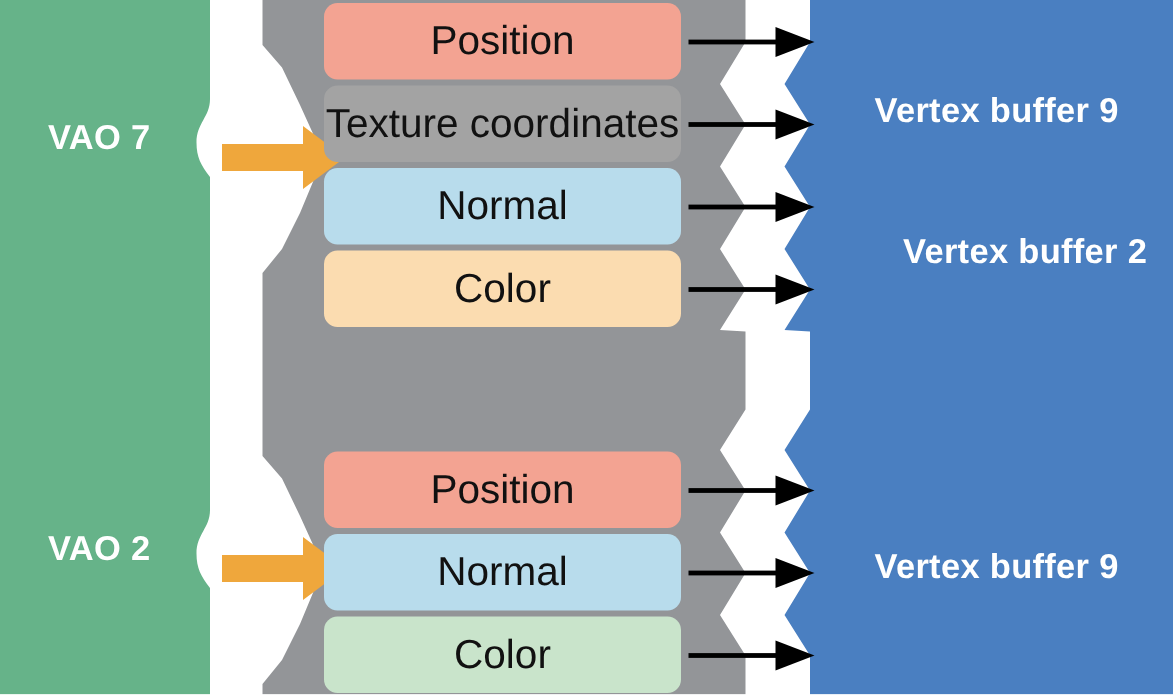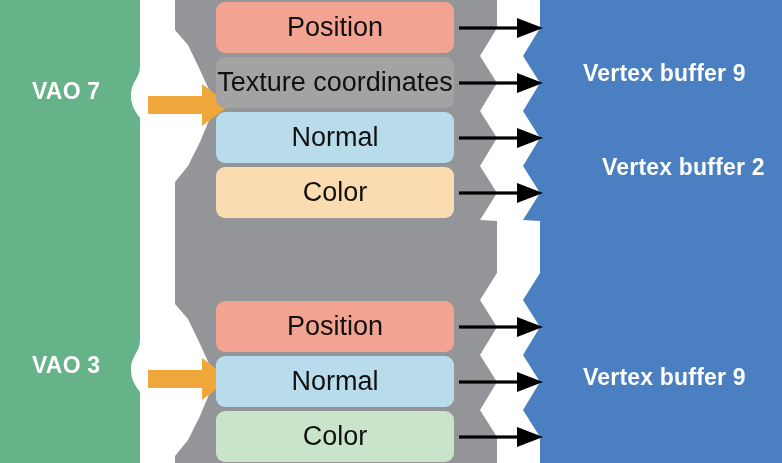--- a/index.html
+++ b/index.html
@@ -165,21 +165,21 @@
         <path d="M 517 317 L 543 327 L 517 337 Z" fill="#000000"></path>
         <rect x="459" y="380.4" width="60" height="3.2" fill="#000000"></rect>
         <path d="M 517 372 L 543 382 L 517 392 Z" fill="#000000"></path>
         <rect x="459" y="435.4" width="60" height="3.2" fill="#000000"></rect>
         <path d="M 517 427 L 543 437 L 517 447 Z" fill="#000000"></path>
       </g>
   </svg>
 
   <div id="vao-label-layer">
       <div class="panel-label" style="left: 32px; top: 78px;">VAO 7</div>
-      <div class="panel-label" style="left: 32px; top: 352px;">VAO 3</div>
+      <div class="panel-label" style="left: 32px; top: 352px;">VAO 2</div>
     </div>
 
   <div id="attr-box-layer">
       <div class="attr-box" style="left: 216px; top: 2px; width: 238px; height: 51px; background: rgb(243, 163, 146);">
         <span class="attr-label">Position</span>
       </div>
       <div class="attr-box" style="left: 216px; top: 57px; width: 238px; height: 51px; background: #a3a3a3;">
         <span class="attr-label">Texture coordinates</span>
       </div>
       <div class="attr-box" style="left: 216px; top: 112px; width: 238px; height: 51px; background: rgb(184, 220, 236);">

